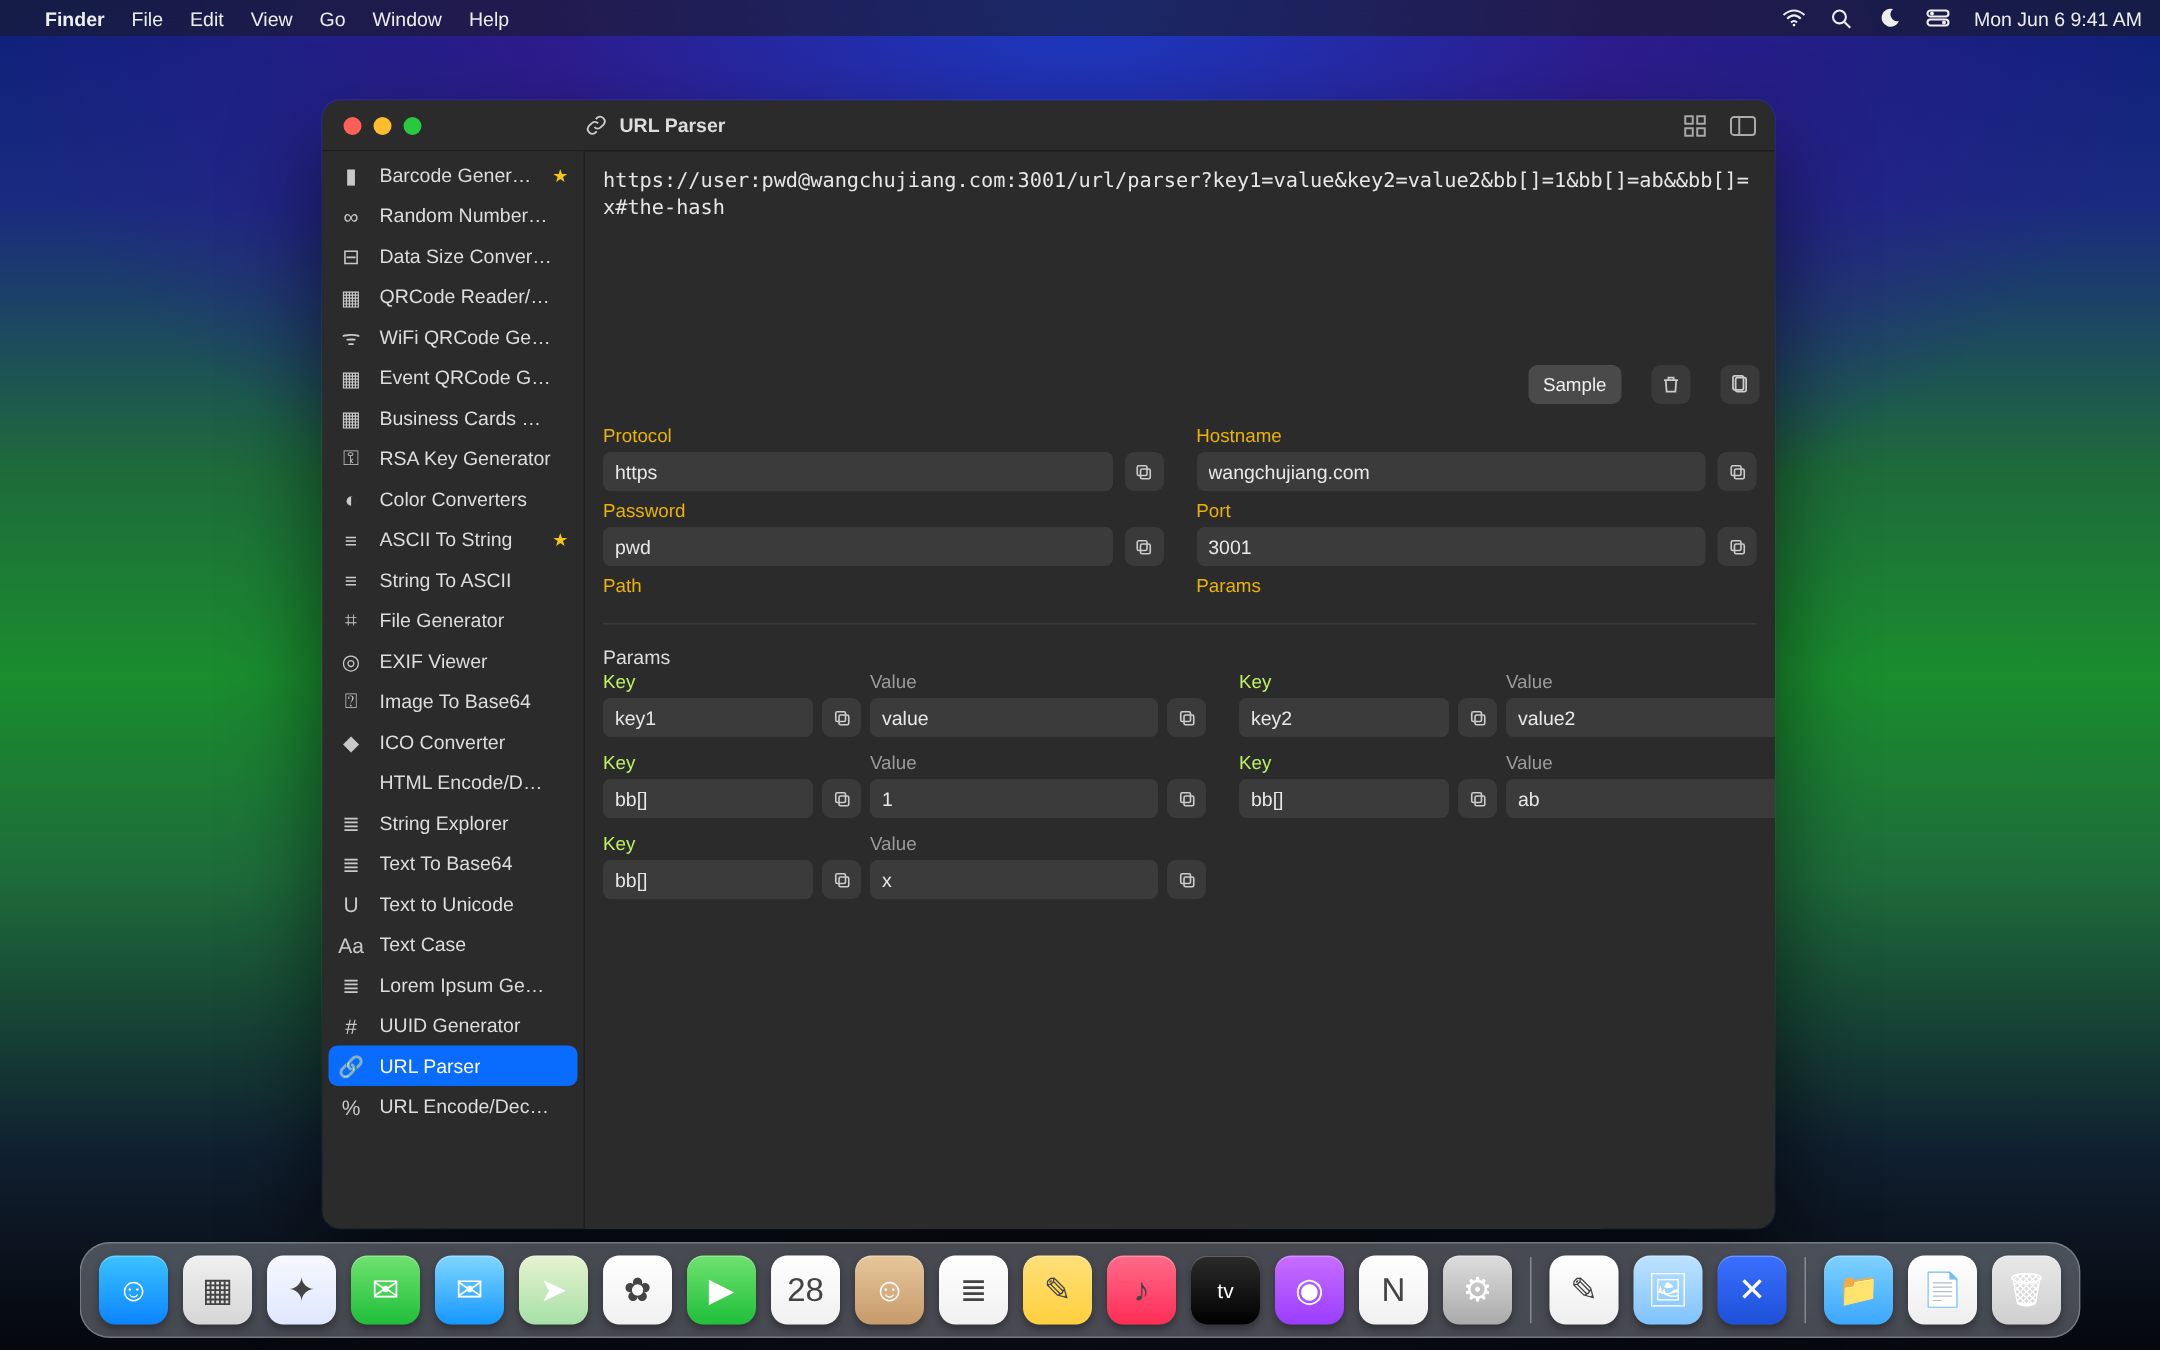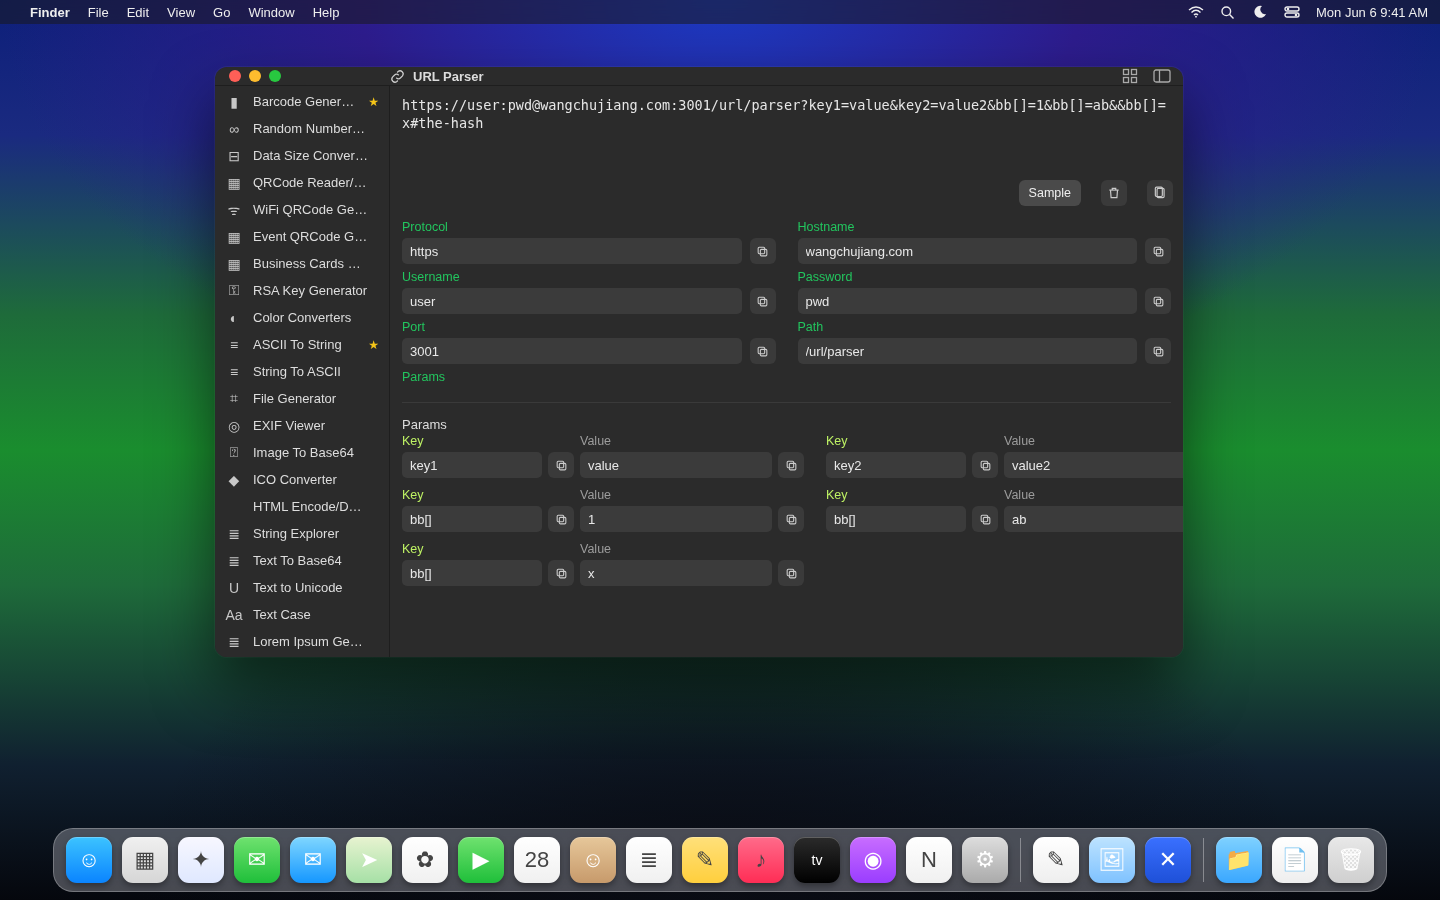--- a/index.html
+++ b/index.html
@@ -17,21 +17,21 @@
     font-size:13px; padding:0 12px; justify-content:space-between;
     backdrop-filter: blur(6px);
   }
   .menubar .left, .menubar .right { display:flex; align-items:center; gap:18px; }
   .menubar .right { gap:16px; }
   .menubar .apple { font-size:15px; }
   .menubar .bold { font-weight:600; }
   .menubar .ico { width:16px; height:16px; display:inline-flex; align-items:center; justify-content:center; }
 
   
-  .window { position:absolute; left:215px; top:67px; width:968px; height:590px;
+  .window { position:absolute; left:215px; top:67px; width:968px; height:752px;
     background:#2b2b2b; border-radius:12px; box-shadow:0 30px 60px rgba(0,0,0,0.55), 0 0 0 1px rgba(255,255,255,0.05);
     overflow:hidden; display:flex; flex-direction:column;
   }
   .titlebar { height:34px; display:flex; align-items:center; border-bottom:1px solid #1e1e1e; }
   .traffic { display:flex; gap:8px; padding:0 14px; width:175px; }
   .dot { width:12px; height:12px; border-radius:50%; }
   .dot.r{background:#ff5f57}.dot.y{background:#febc2e}.dot.g{background:#28c840}
   .titlebar .title-wrap { display:flex; align-items:center; gap:8px; flex:1; color:#ddd; font-size:13px; font-weight:600;}
   .titlebar .tb-icons{display:flex; gap:14px; padding-right:12px;}
   .tb-icons .ib{width:18px;height:18px;color:#999;display:inline-flex;align-items:center;justify-content:center}
@@ -40,27 +40,27 @@
   .sidebar { width:175px; background:#2b2b2b; border-right:1px solid #1e1e1e; overflow:hidden; padding-top:2px;}
   .sb-item { display:flex; align-items:center; gap:10px; height:27px; padding:0 10px 0 10px; color:#ddd; font-size:13px; cursor:default; position:relative;}
   .sb-item .label{ white-space:nowrap; overflow:hidden; text-overflow:ellipsis; max-width:115px;}
   .sb-item.active{ background:#0a6cff; color:#fff; border-radius:6px; margin:0 4px; padding-left:6px;}
   .sb-item .star{ position:absolute; right:10px; color:#f5c518; font-size:12px;}
   .sb-ico{ width:18px; text-align:center; color:#c8c8c8; font-size:14px; display:inline-flex;justify-content:center;}
 
   .main { flex:1; background:#2b2b2b; color:#ddd; display:flex; flex-direction:column; overflow:auto;}
   .url-area{ padding:10px 12px 6px 12px; font-family: ui-monospace, Menlo, monospace; font-size:13.5px; line-height:1.35; color:#e6e6e6;
     min-height:92px; word-break:break-all;}
-  .url-toolbar{ display:flex; justify-content:flex-end; gap:20px; padding:2px 10px 10px 10px;}
+  .url-toolbar{ display:flex; justify-content:flex-end; gap:20px; padding:2px 10px 10px 10px;margin-top:48px;}
   .chip-btn{ background:#4a4a4a; color:#eee; border:none; border-radius:6px; padding:4px 10px; font-size:12.5px;}
   .icon-btn{ width:26px;height:26px;background:#3a3a3a;border-radius:6px;display:inline-flex;align-items:center;justify-content:center;color:#bbb;}
 
   .grid{ display:grid; grid-template-columns:1fr 1fr; column-gap:22px; row-gap:6px; padding:4px 12px 10px 12px;}
   .field{ display:flex; flex-direction:column; gap:4px;}
-  .field label{ font-size:12.5px; color:#22c55e;}
+  .field label{ font-size:12.5px; color:#eab308;}
   .row{ display:flex; gap:8px;}
   .row input{ flex:1; height:26px; background:#3b3b3b; border:none; border-radius:5px; color:#e8e8e8;
     font-size:13px; padding:0 8px; outline:none;}
   .row .copy{ width:26px;height:26px;background:#3a3a3a;border-radius:6px;display:inline-flex;align-items:center;justify-content:center;color:#bbb; flex:none;}
 
   .divider{ height:1px; background:#3a3a3a; margin:8px 12px;}
   .params-title{ font-size:13px; color:#ddd; padding:6px 12px 2px 12px;}
 
   .params-grid{ padding:0 12px 12px 12px; display:grid; grid-template-columns:1fr 1fr; column-gap:22px; row-gap:10px;}
   .pair{ display:grid; grid-template-columns:140px 26px 1fr 26px; column-gap:6px; row-gap:4px; align-items:center;}
@@ -299,32 +299,20 @@
               <input value="wangchujiang.com" style="">
               <span class="copy">
                 <svg width="13" height="13" viewBox="0 0 24 24" fill="none" stroke="#ccc" stroke-width="2">
                   <rect x="8" y="8" width="12" height="12" rx="2"></rect>
                   <rect x="4" y="4" width="12" height="12" rx="2"></rect>
                 </svg>
               </span>
             </div>
           </div>
           <div class="field">
-            <label>Username</label>
-            <div class="row">
-              <input value="user" style="">
-              <span class="copy">
-                <svg width="13" height="13" viewBox="0 0 24 24" fill="none" stroke="#ccc" stroke-width="2">
-                  <rect x="8" y="8" width="12" height="12" rx="2"></rect>
-                  <rect x="4" y="4" width="12" height="12" rx="2"></rect>
-                </svg>
-              </span>
-            </div>
-          </div>
-          <div class="field">
             <label>Password</label>
             <div class="row">
               <input value="pwd" style="">
               <span class="copy">
                 <svg width="13" height="13" viewBox="0 0 24 24" fill="none" stroke="#ccc" stroke-width="2">
                   <rect x="8" y="8" width="12" height="12" rx="2"></rect>
                   <rect x="4" y="4" width="12" height="12" rx="2"></rect>
                 </svg>
               </span>
             </div>
@@ -336,29 +324,20 @@
               <span class="copy">
                 <svg width="13" height="13" viewBox="0 0 24 24" fill="none" stroke="#ccc" stroke-width="2">
                   <rect x="8" y="8" width="12" height="12" rx="2"></rect>
                   <rect x="4" y="4" width="12" height="12" rx="2"></rect>
                 </svg>
               </span>
             </div>
           </div>
           <div class="field">
             <label>Path</label>
-            <div class="row">
-              <input value="/url/parser" style="">
-              <span class="copy">
-                <svg width="13" height="13" viewBox="0 0 24 24" fill="none" stroke="#ccc" stroke-width="2">
-                  <rect x="8" y="8" width="12" height="12" rx="2"></rect>
-                  <rect x="4" y="4" width="12" height="12" rx="2"></rect>
-                </svg>
-              </span>
-            </div>
           </div>
           <div class="field">
             <label>Params</label>
           </div>
         </div>
 
       <div class="divider"></div>
       <div class="params-title">Params</div>
       <div class="params-grid" id="params-grid">
           <div class="pair">

